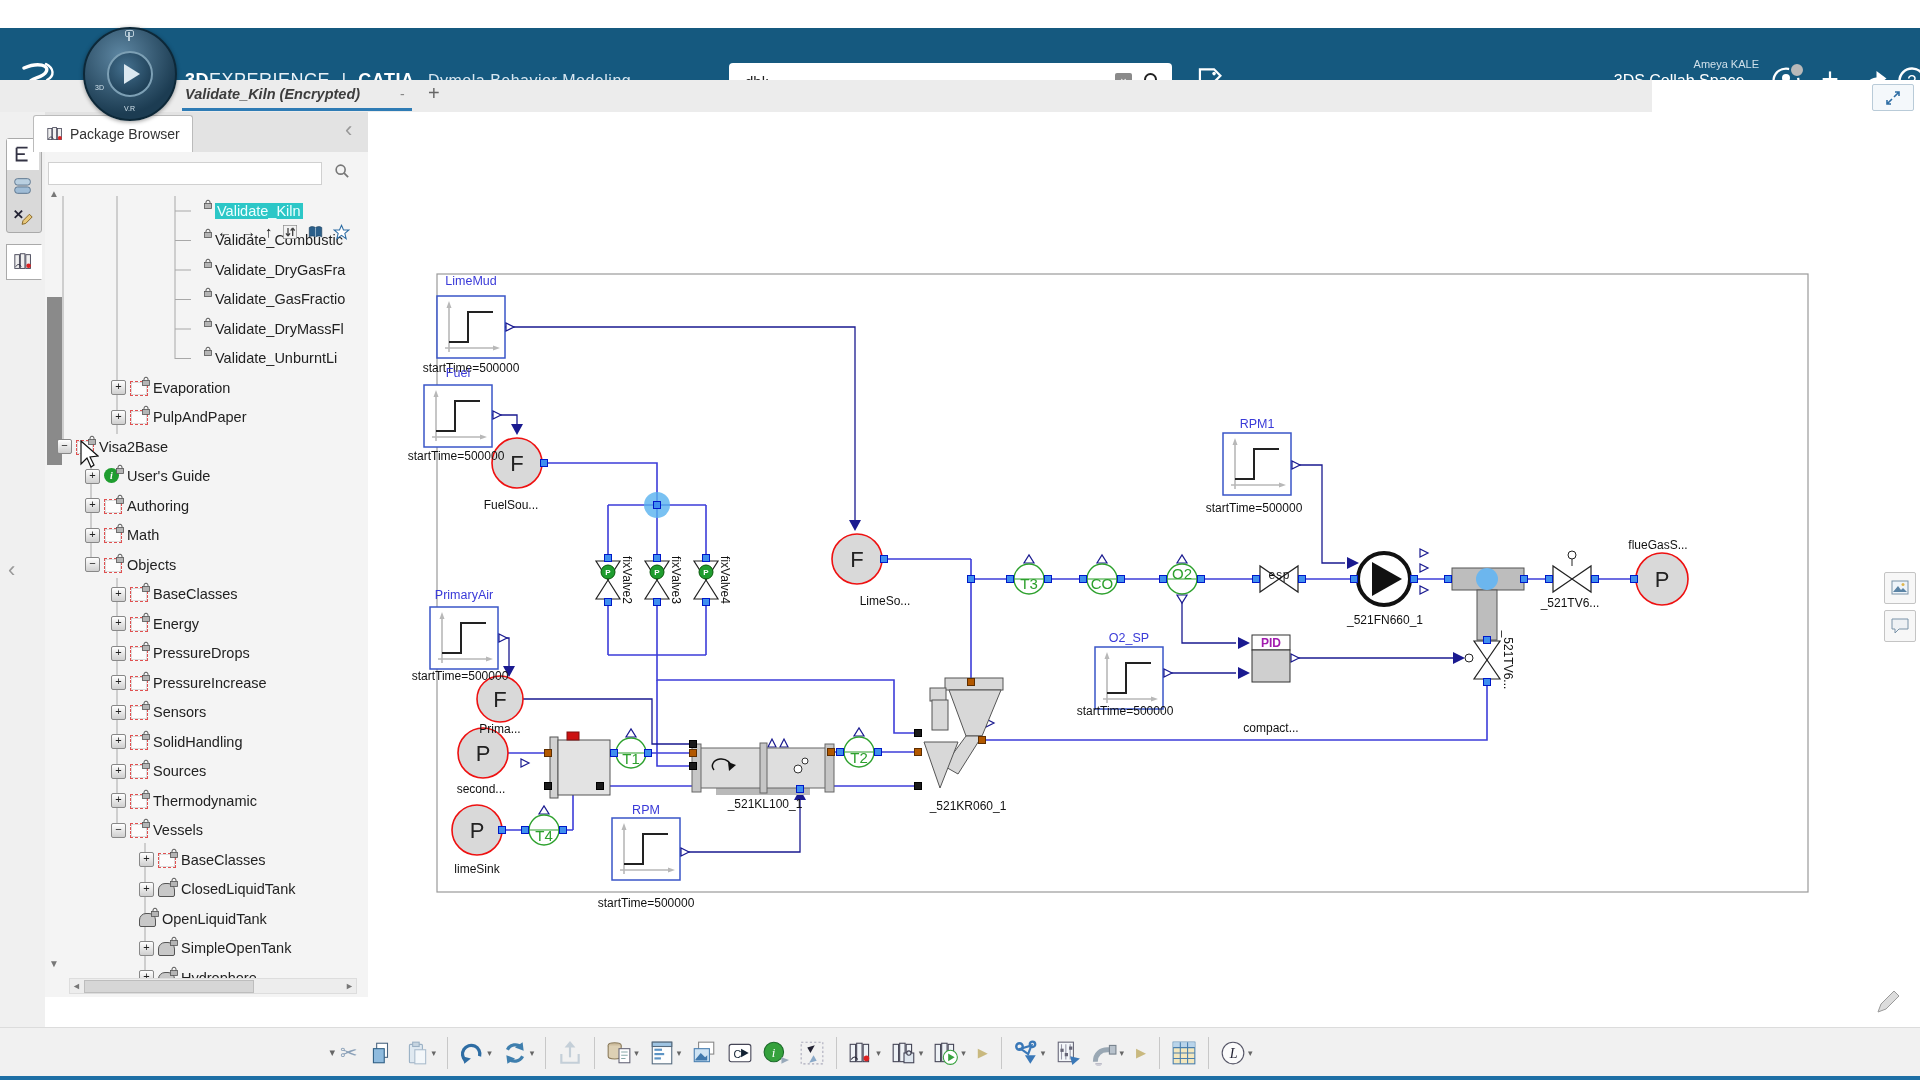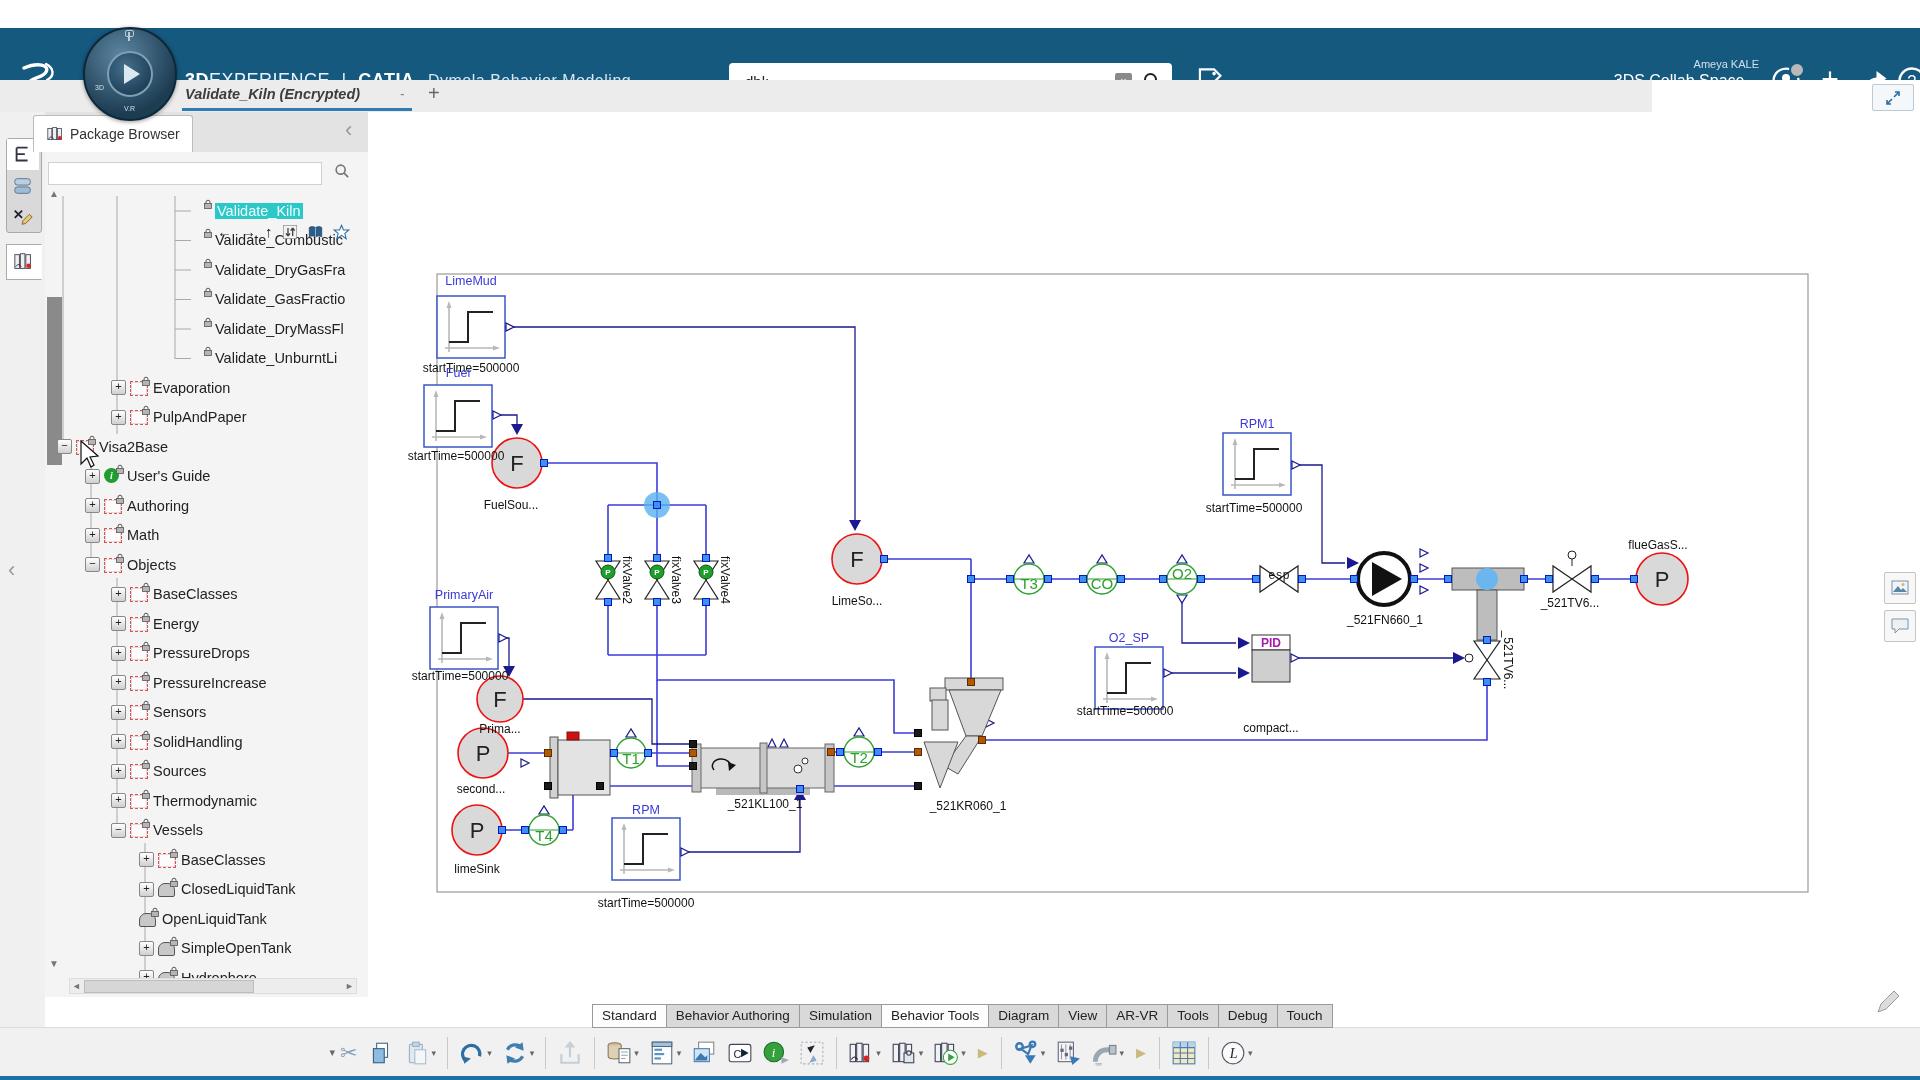--- a/index.html
+++ b/index.html
@@ -790,21 +790,21 @@
         </g>
   </svg>
   <div id="dlabels">
         <div class="dlabel b" style="left: 103px; top: 169px;">LimeMud</div>
         <div class="dlabel k" style="left: 103px; top: 256px;">startTime=500000</div>
         <div class="dlabel b" style="left: 90px; top: 261px;">Fuel</div>
         <div class="dlabel k" style="left: 88px; top: 344px;">startTime=500000</div>
         <div class="dlabel big" style="left: 149px; top: 352px;">F</div>
         <div class="dlabel k" style="left: 143px; top: 393px;">FuelSou...</div>
         <div class="dlabel big" style="left: 489px; top: 448px;">F</div>
-        <div class="dlabel k" style="left: 489px; top: 489px;">LimeSo...</div>
+        <div class="dlabel k" style="left: 517px; top: 489px;">LimeSo...</div>
         <div class="dlabel b" style="left: 96px; top: 483px;">PrimaryAir</div>
         <div class="dlabel k" style="left: 92px; top: 564px;">startTime=500000</div>
         <div class="dlabel big" style="left: 132px; top: 588px;">F</div>
         <div class="dlabel k" style="left: 132px; top: 617px;">Prima...</div>
         <div class="dlabel big" style="left: 115px; top: 642px;">P</div>
         <div class="dlabel k" style="left: 113px; top: 677px;">second...</div>
         <div class="dlabel big" style="left: 109px; top: 719px;">P</div>
         <div class="dlabel k" style="left: 109px; top: 757px;">limeSink</div>
         <div class="dlabel g" style="left: 176px; top: 723px;">T4</div>
         <div class="dlabel g" style="left: 263px; top: 646px;">T1</div>
@@ -845,32 +845,20 @@
   <div class="floatbtn abs" style="left:1516px;top:498px">
     <svg width="18" height="16">
           <path d="M1 1h16v10H8l-4 4v-4H1z" fill="#eef1f4" stroke="#7a93a8"></path>
         </svg>
   </div>
   <svg class="abs" style="left:1508px;top:876px" width="26" height="26">
     <path d="M2 24l3-8 13-13 5 5-13 13z" fill="#dcdcdc" stroke="#9a9a9a"></path>
   </svg>
 </div>
 
-<div id="bottabs" class="abs" style="left: 592px;">
-      <div class="btab on">Standard</div>
-      <div class="btab">Behavior Authoring</div>
-      <div class="btab">Simulation</div>
-      <div class="btab on">Behavior Tools</div>
-      <div class="btab">Diagram</div>
-      <div class="btab">View</div>
-      <div class="btab">AR-VR</div>
-      <div class="btab">Tools</div>
-      <div class="btab">Debug</div>
-      <div class="btab">Touch</div>
-    </div>
 <div id="toolbar" class="abs">
   <div class="pad">
         <span class="chev" style="font-size:11px">▾</span>
       </div>
   <div id="toolitems" style="display:flex;align-items:center">
         <div class="titem">
           <span style="font-size:21px;color:#8aa0b8">✂</span>
         </div>
         <div class="titem">
           <svg width="26" height="26" viewBox="0 0 24 24">

